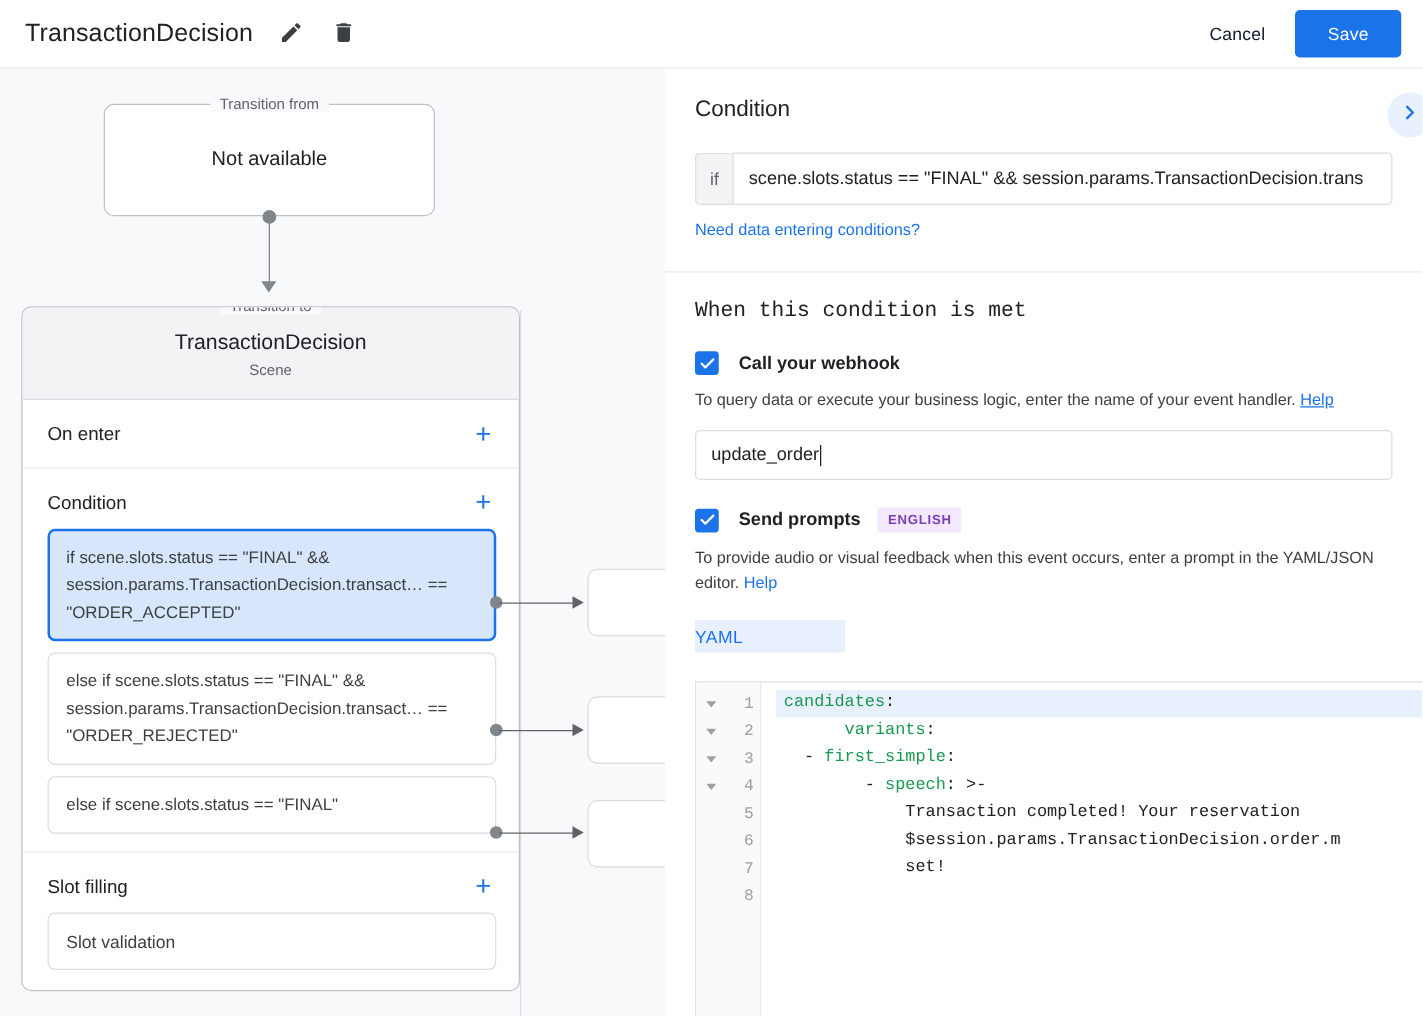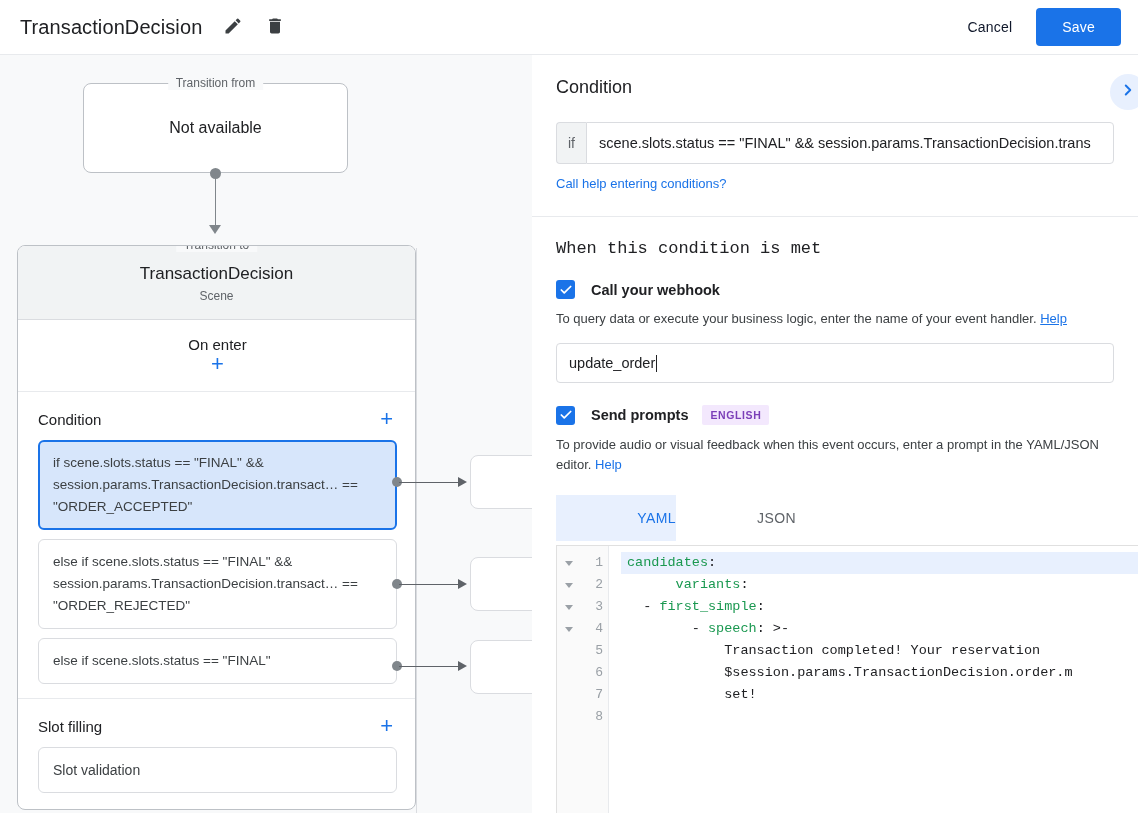--- a/index.html
+++ b/index.html
@@ -97,21 +97,21 @@
   .section-head {
     display: flex; align-items: center; justify-content: space-between;
     padding: 16px 18px 10px 20px;
   }
   .section-title { font-size: 15px; color: #202124; }
   .plus-btn {
     color: #1a73e8; font-size: 22px; line-height: 1; cursor: pointer;
     background: transparent; border: none; padding: 0 4px;
     font-weight: 300;
   }
-  .section-head.tight { padding-bottom: 16px; flex-direction: column; }
+  .section-head.tight { padding-bottom: 16px; }
 
   .cond-list { padding: 0 18px 14px 20px; }
   .cond-item {
     border: 1px solid #dadce0; border-radius: 6px; background: #fff;
     padding: 11px 14px; margin-bottom: 9px; font-size: 13.5px;
     color: #3c4043; line-height: 22px; cursor: pointer;
   }
   .cond-item.selected {
     background: #d7e6fb; border: 2px solid #1a73e8; padding: 10px 13px;
   }
@@ -200,21 +200,21 @@
     font-family: "Liberation Sans", sans-serif; outline: none;
     display: flex; align-items: center;
   }
   .caret {
     display: inline-block; width: 1px; height: 17px; background: #202124;
     margin-left: 1px;
   }
 
   .tabs { display: flex; margin-top: 20px; }
   .tab {
-    padding: 15px 0; width: 120px; text-align: right; font-size: 14px;
+    padding: 5px 0; width: 120px; text-align: left; font-size: 14px;
     font-weight: 500; letter-spacing: .4px; color: #5f6368; cursor: pointer;
   }
   .tab.active { color: #1a73e8; background: #e8f0fe; }
 
   
   .editor {
     position: absolute; left: 556px; top: 545px; width: 582px; height: 268px;
     border: 1px solid #e0e0e0; border-bottom: none; border-right: none;
     background: #fff; display: flex; overflow: hidden;
     font-family: "Liberation Mono", monospace;
@@ -353,21 +353,21 @@
   <div class="panel">
 
     <div class="panel-sec">
       <div class="panel-title">Condition</div>
 
       <div class="cond-row">
         <div class="if-chip">if</div>
         <input class="cond-input" type="text" value="scene.slots.status == &quot;FINAL&quot; &amp;&amp; session.params.TransactionDecision.trans" style="">
       </div>
 
-      <a class="help-link">Call help entering conditions?</a>
+      <a class="help-link">Need data entering conditions?</a>
     </div>
 
     <div class="divider"></div>
 
     <div class="panel-sec">
       <div class="panel-sub">When this condition is met</div>
 
       <div class="check-row">
         <div class="cb">
           <span>
@@ -401,21 +401,20 @@
         <div class="lang-badge">ENGLISH</div>
       </div>
 
       <div class="desc">
         <span>To provide audio or visual feedback when this event occurs, enter a prompt in the YAML/JSON editor.</span>
         <a class="nounder">Help</a>
       </div>
 
       <div class="tabs">
         <div class="tab active">YAML</div>
-        <div class="tab">JSON</div>
       </div>
     </div>
   </div>
 
   <div class="chev-btn">
     <span>
       <svg width="18" height="18" viewBox="0 0 24 24" fill="none" stroke="#1a73e8" stroke-width="2.6" stroke-linecap="round" stroke-linejoin="round">
           <polyline points="9 18 15 12 9 6"></polyline>
         </svg>
     </span>

